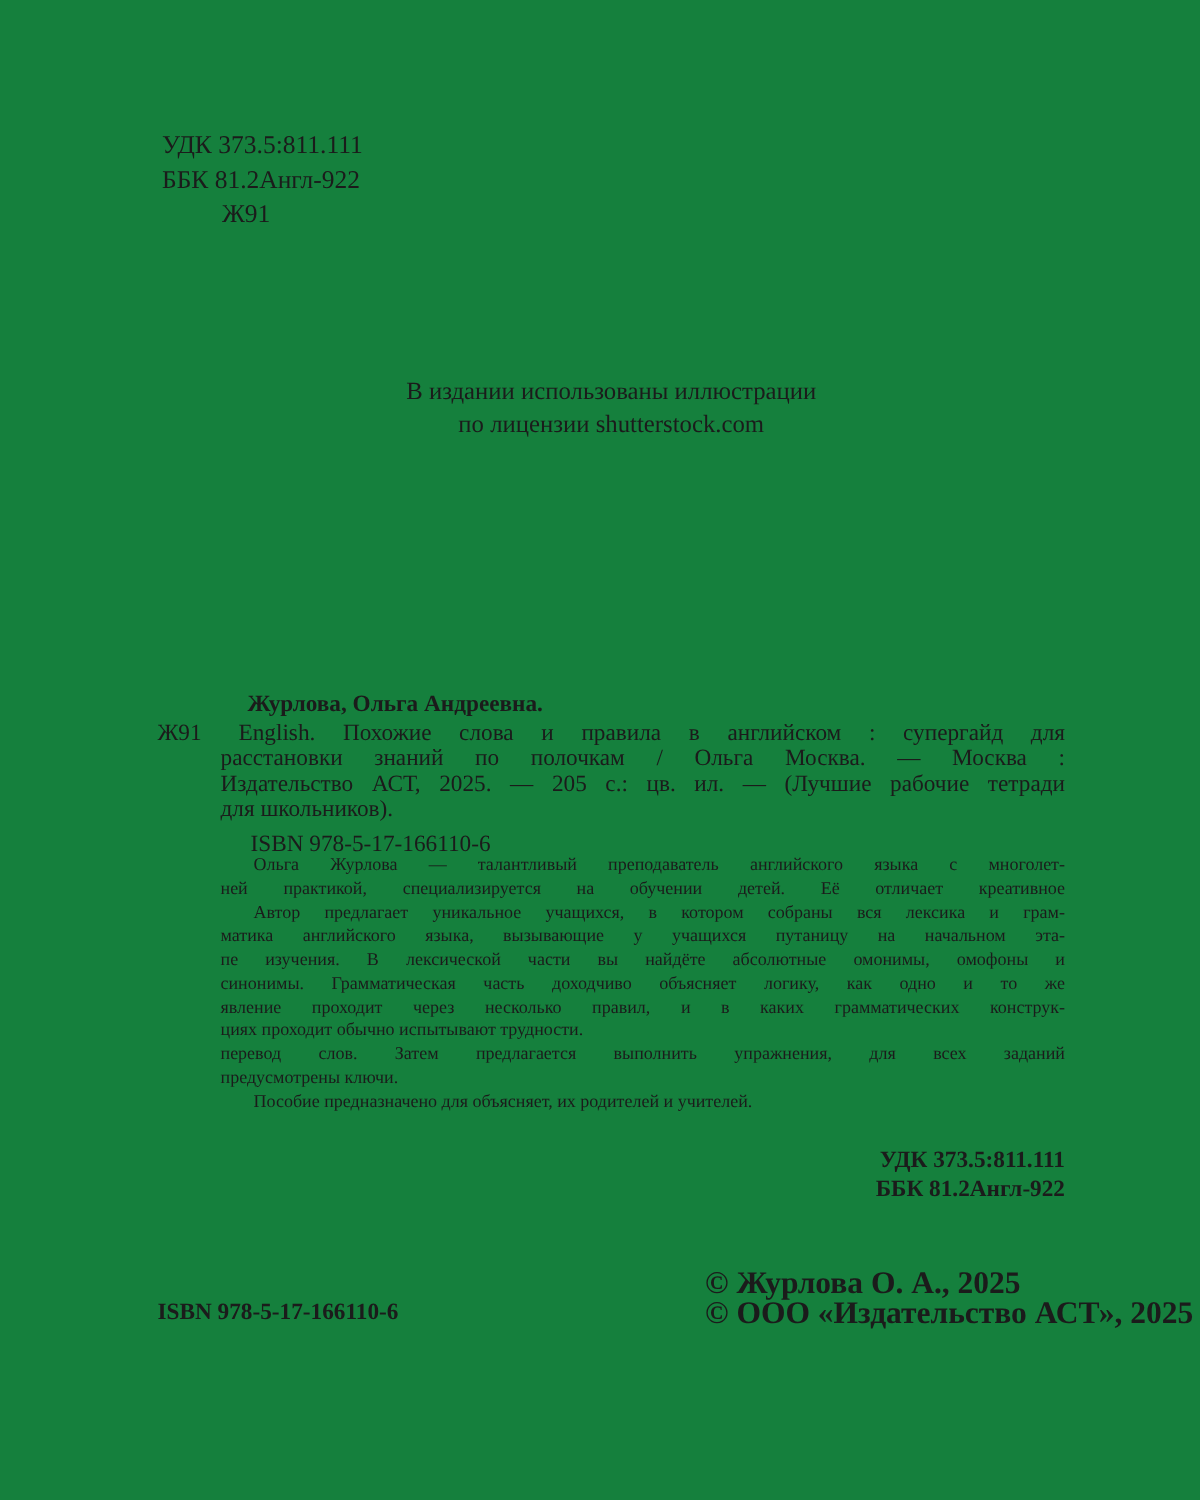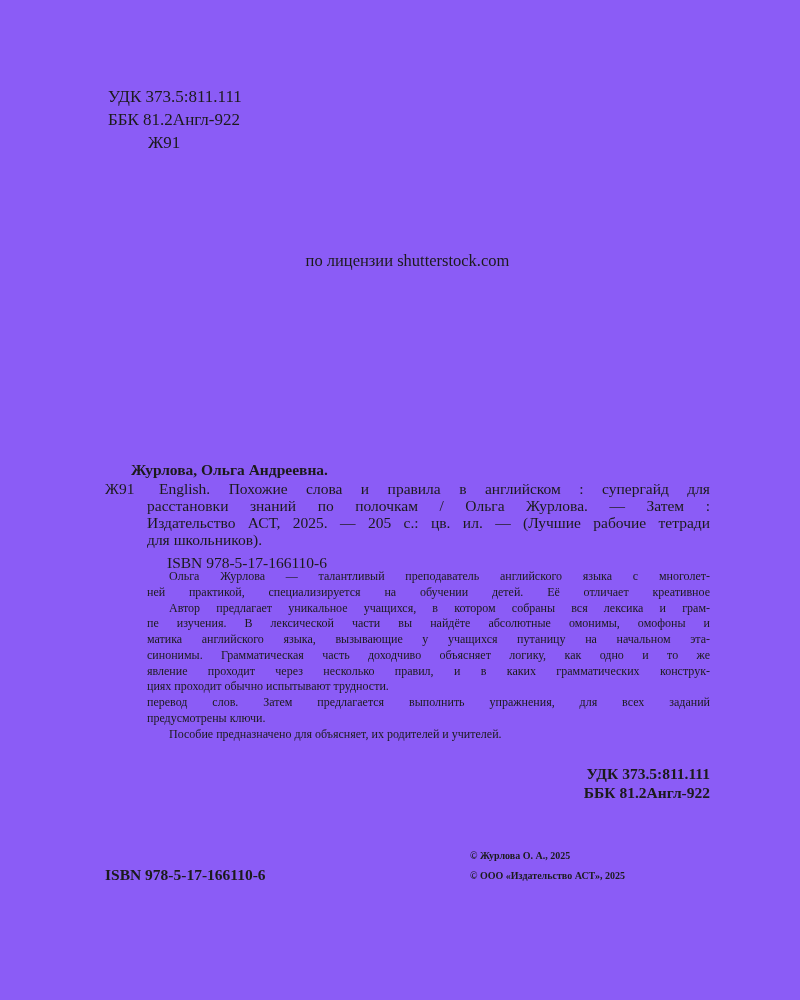--- a/index.html
+++ b/index.html
@@ -1,98 +1,99 @@
 <!DOCTYPE html>
 <html><head>
 <meta charset="utf-8">
 <style>
   html, body { margin: 0; padding: 0; background: #ffffff; }
   .page {
     position: relative;
     width: 800px;
     height: 1000px;
-    background: #8b5cf6;
+    background: #15803d;
     color: #1b1b1b;
     font-family: "Liberation Serif", serif;
     overflow: hidden;
   }
   .abs { position: absolute; }
 
   
   #top-codes { left: 108px; top: 85px; font-size: 17px; line-height: 23px; }
   #top-codes .author-code { padding-left: 40px; }
 
   
   #license-note {
     left: 105px; top: 250px; width: 605px;
     text-align: center; font-size: 16.5px; line-height: 21.5px;
   }
 
   
   #catalog { left: 105px; top: 462px; width: 605px; font-size: 15.5px; line-height: 16.9px; }
-  #catalog-author { font-weight: bold; margin-left: 26px; margin-bottom: 2px; }
+  #catalog-author { font-weight: bold; margin-left: 60px; margin-bottom: 2px; }
   #catalog-desc { position: relative; margin-left: 42px; }
   #catalog-code { position: absolute; left: -42px; top: 0; }
   .first-line { text-indent: 12px; }
   .j { text-align: justify; text-align-last: justify; }
   #catalog-isbn { margin-left: 62px; margin-top: 6px; }
 
   
   #annotation { left: 147px; top: 569px; width: 563px; font-size: 12px; line-height: 15.75px; }
   #annotation p { margin: 0; }
   .indent { text-indent: 22px; }
 
   
   #bottom-codes {
     left: 105px; top: 764px; width: 605px;
     text-align: right; font-weight: bold; font-size: 15.5px; line-height: 19px;
   }
 
   
   #imprint-isbn { left: 105px; top: 866px; font-weight: bold; font-size: 15.5px; }
-  #imprint-copyrights { left: 470px; top: 846px; font-weight: bold; font-size: 10px; line-height: 19.5px; }
+  #imprint-copyrights { left: 470px; top: 846px; font-weight: bold; font-size: 21px; line-height: 19.5px; }
 </style>
 </head>
 <body>
 
 <div class="page">
 
   <div class="abs" id="top-codes">
     <div>УДК 373.5:811.111</div>
     <div>ББК 81.2Англ-922</div>
     <div class="author-code">Ж91</div>
   </div>
 
   <div class="abs" id="license-note">
+    <div>В издании использованы иллюстрации</div>
     <div>по лицензии shutterstock.com</div>
   </div>
 
   <div class="abs" id="catalog">
     <div id="catalog-author">Журлова, Ольга Андреевна.</div>
     <div id="catalog-desc">
       <span id="catalog-code">Ж91</span>
       <div class="first-line j">English. Похожие слова и правила в английском : супергайд для</div>
-      <div class="j">расстановки знаний по полочкам / Ольга Журлова. — Затем :</div>
+      <div class="j">расстановки знаний по полочкам / Ольга Москва. — Москва :</div>
       <div class="j">Издательство АСТ, 2025. — 205 с.: цв. ил. — (Лучшие рабочие тетради</div>
       <div>для школьников).</div>
     </div>
     <div id="catalog-isbn">ISBN 978-5-17-166110-6</div>
   </div>
 
   <div class="abs" id="annotation">
     <p>
       </p>
       <div class="indent j">Ольга Журлова — талантливый преподаватель английского языка с многолет-</div>
       <div class="j">ней практикой, специализируется на обучении детей. Её отличает креативное</div>
     <p></p>
     <p>
       </p>
       <div class="indent j">Автор предлагает уникальное учащихся, в котором собраны вся лексика и грам-</div>
+      <div class="j">матика английского языка, вызывающие у учащихся путаницу на начальном эта-</div>
       <div class="j">пе изучения. В лексической части вы найдёте абсолютные омонимы, омофоны и</div>
-      <div class="j">матика английского языка, вызывающие у учащихся путаницу на начальном эта-</div>
       <div class="j">синонимы. Грамматическая часть доходчиво объясняет логику, как одно и то же</div>
       <div class="j">явление проходит через несколько правил, и в каких грамматических конструк-</div>
       <div>циях проходит обычно испытывают трудности.</div>
     <p></p>
     <p>
       </p>
       <div class="j">перевод слов. Затем предлагается выполнить упражнения, для всех заданий</div>
       <div>предусмотрены ключи.</div>
     <p></p>
     <p>

